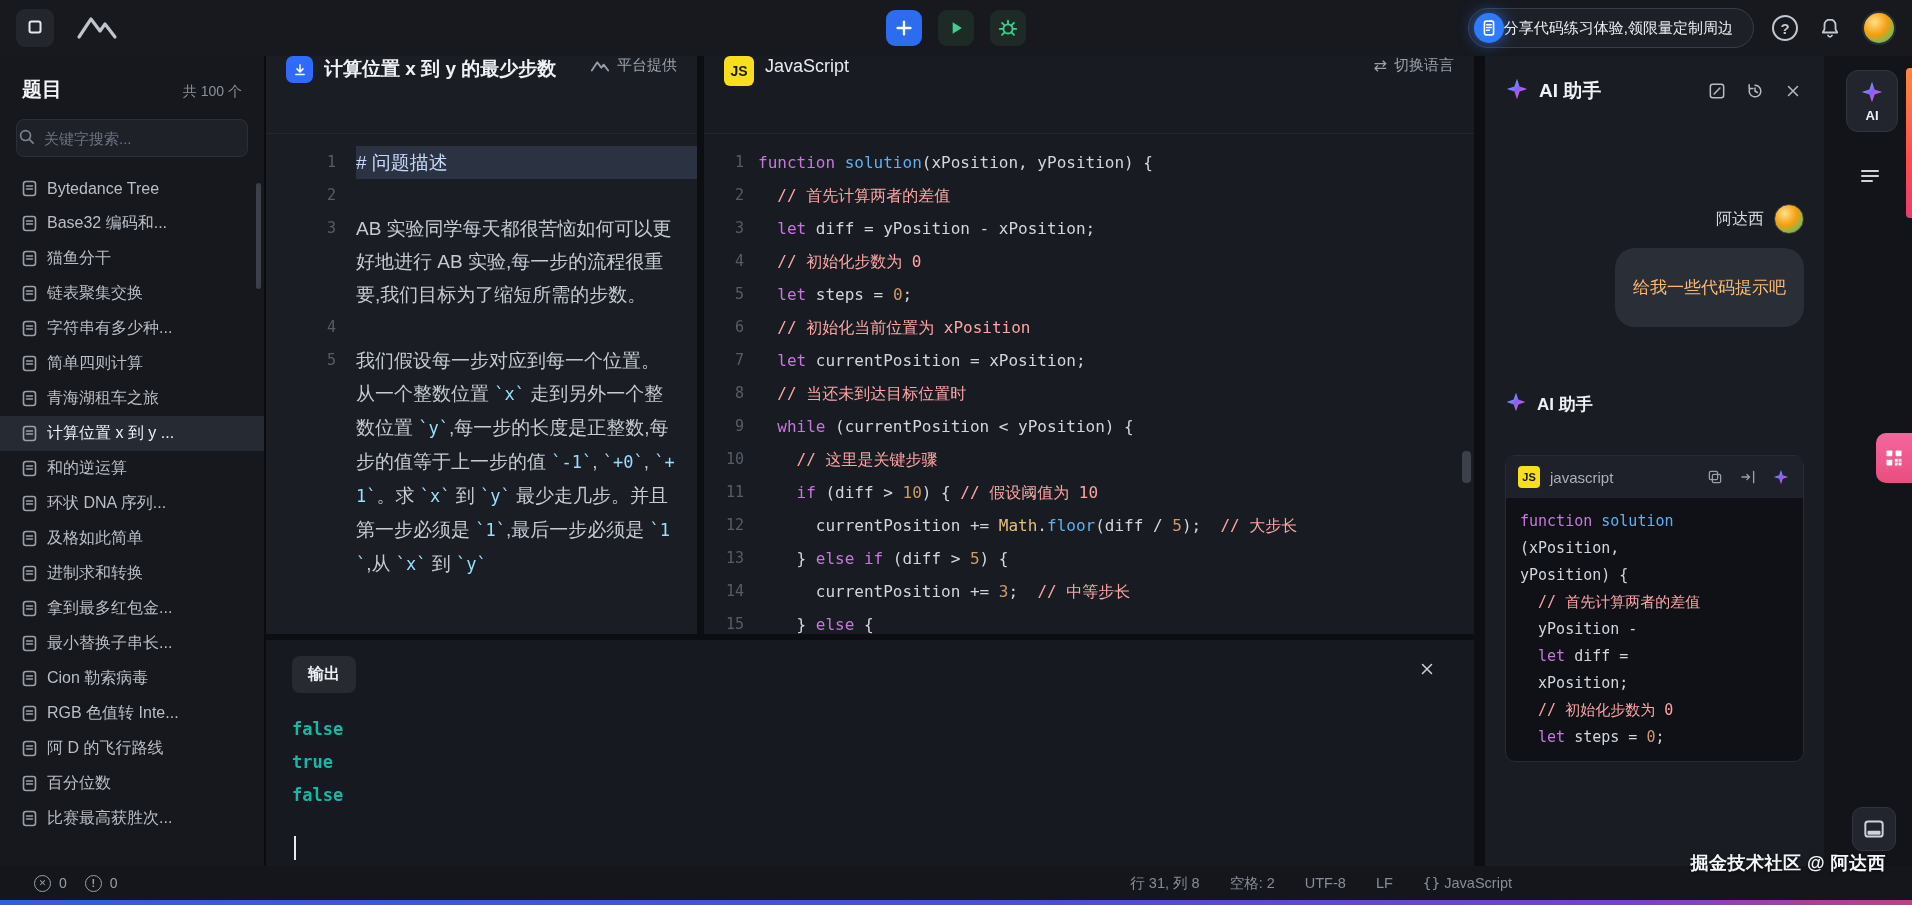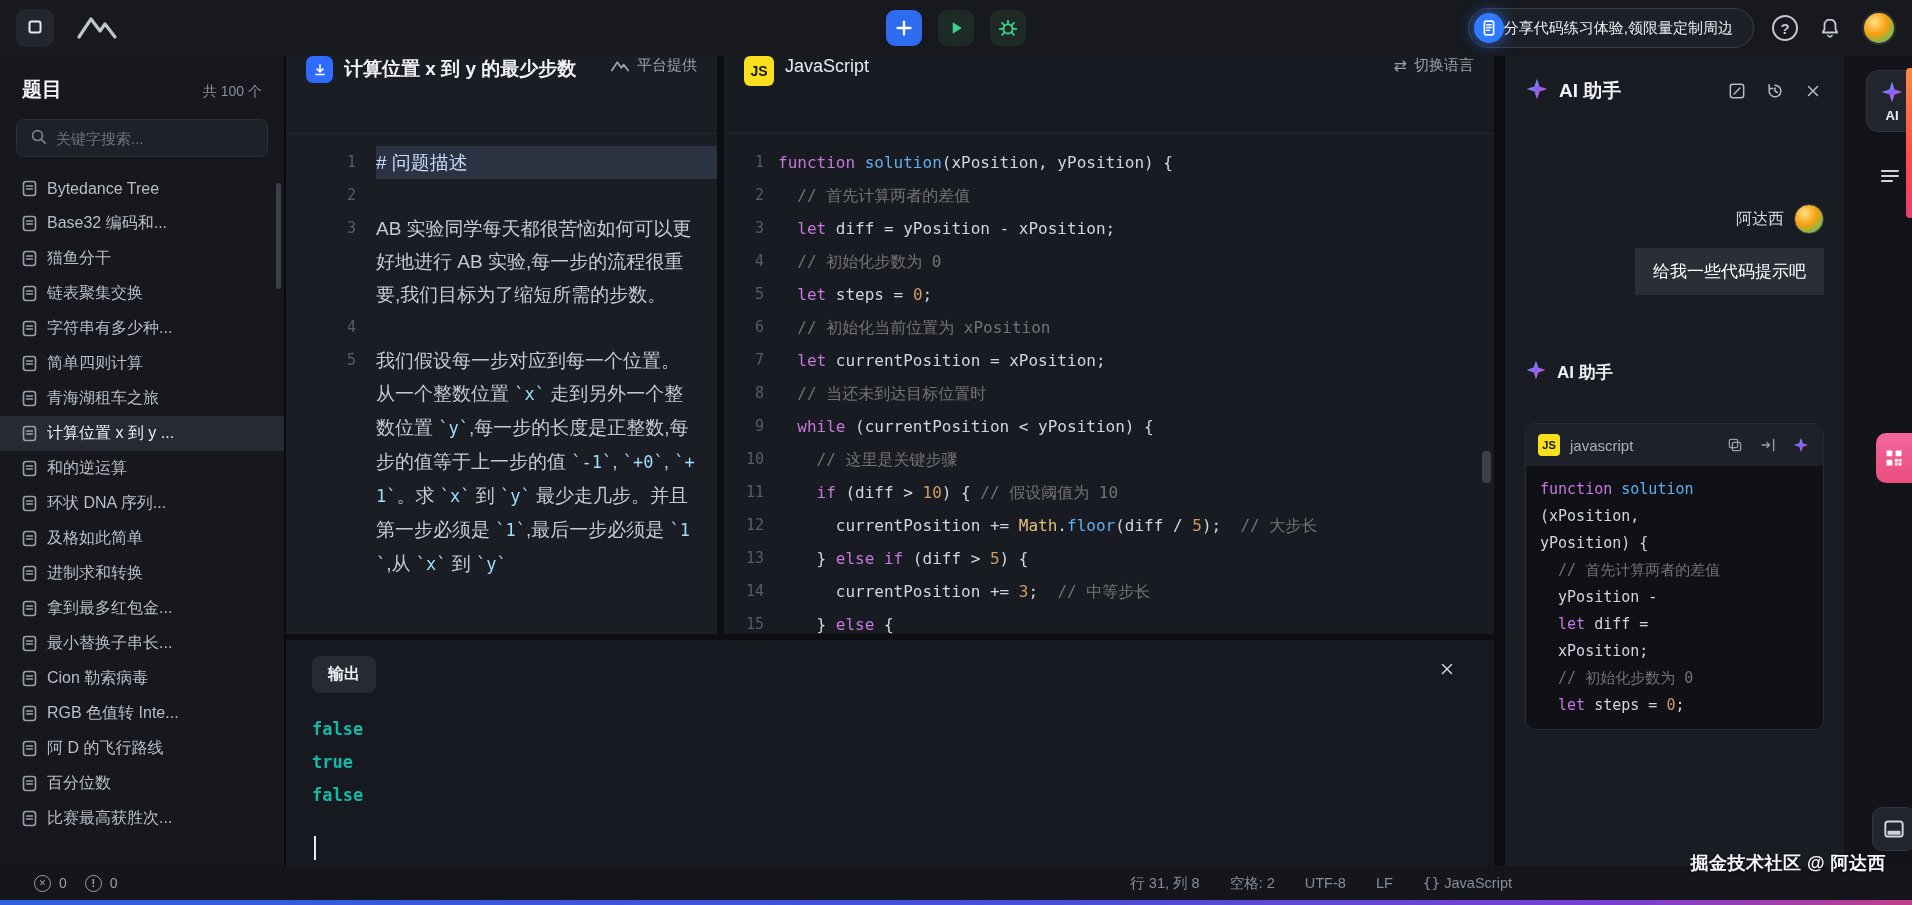--- a/index.html
+++ b/index.html
@@ -25,21 +25,21 @@
   .help::before{content:"?"}
   .avatar{width:34px;height:34px;border-radius:50%;border:2px solid #2a2e36;
     background:radial-gradient(circle at 35% 30%,#ffe08a,#f59e0b 45%,#86b84a 72%,#3e6b22)}
 
   
   .main{flex:0 0 810px;display:flex;min-height:0;background:#0d0e12}
   .sidebar{flex:0 0 266px;background:#16181d;border-right:2px solid #0a0b0e;display:flex;flex-direction:column;padding-top:14px;position:relative}
   .sb-head{margin:6px 22px 0;display:flex;justify-content:space-between;align-items:baseline}
   .sb-title{font-size:20px;font-weight:700;color:#f2f4f7}
   .sb-count{font-size:14px;color:#8b919c}
-  .search{margin:16px 16px 0;height:38px;background:#1e2127;border:1px solid #2b2f37;border-radius:8px;display:flex;align-items:center;gap:8px;padding:0 12px}
+  .search{margin:16px 16px 0;height:38px;background:#1e2127;border:1px solid #2b2f37;border-radius:8px;display:flex;align-items:center;gap:8px;padding:0 0}
   .search input{flex:1;background:transparent;border:none;outline:none;color:#d6dae0;font-size:15px;min-width:0}
   .search input::placeholder{color:#6b7280}
   .problem-list{margin-top:14px;flex:1;overflow:hidden}
   .p-item{height:35px;display:flex;align-items:center;gap:10px;padding:0 14px 0 22px;color:#b9bec7;font-size:16px}
   .p-item .lbl{white-space:nowrap;overflow:hidden}
   .p-item.selected{background:#262a33;color:#eef0f4}
   .sb-scrollbar{position:absolute;right:3px;top:127px;width:5px;height:106px;border-radius:3px;background:#3b404a}
 
   .workspace{flex:0 0 1208px;display:flex;flex-direction:column;background:#0d0e12}
   .panels{flex:0 0 578px;display:flex;min-height:0}
@@ -62,41 +62,41 @@
   .editor-panel{flex:1;background:#181b21;display:flex;flex-direction:column;position:relative;overflow:hidden}
   .js-badge{width:30px;height:30px;background:#f7df1e;color:#15171c;font-weight:700;font-size:14px;display:flex;align-items:center;justify-content:center;border-radius:6px;flex:0 0 auto}
   .js-badge.sm{width:22px;height:22px;font-size:11px;border-radius:4px}
   .lang-name{margin-left:11px;font-size:18px;font-weight:500;color:#e7eaee}
   .switch-lang{margin-left:auto;display:flex;align-items:center;gap:7px;color:#9aa0aa;font-size:15px}
   .swap-icon::before{content:"\21C4";font-size:16px}
   .editor-body{flex:1;padding-top:12px;overflow:hidden}
   .code-row{display:flex;height:33px}
   .code-row .ln{flex:0 0 40px;text-align:right;color:#575d68;font:15px/33px "DejaVu Sans Mono","Liberation Mono",monospace}
   .code-text{margin-left:14px;font:16px/33px "DejaVu Sans Mono","Liberation Mono",monospace;white-space:pre;color:#d2d6de}
-  .tk-k{color:#c678dd}.tk-f{color:#61afef}.tk-n{color:#d19a66}.tk-c{color:#737373}.tk-t{color:#e5c07b}
+  .tk-k{color:#c678dd}.tk-f{color:#61afef}.tk-n{color:#d19a66}.tk-c{color:#fca5a5}.tk-t{color:#e5c07b}
   .ed-scrollbar{position:absolute;top:395px;right:3px;width:9px;height:32px;background:#3b404a;border-radius:4px}
 
   .output-panel{flex:1;margin-top:6px;background:#16191f;position:relative;padding:16px 26px;overflow:hidden}
   .output-chip{display:inline-block;background:#272a31;color:#eceef2;font-weight:700;font-size:16px;padding:8px 16px;border-radius:8px}
   .output-close{position:absolute;top:20px;right:38px;color:#cfd3da}
   .output-lines{margin-top:20px;font:17px/33px "DejaVu Sans Mono","Liberation Mono",monospace;font-weight:600;color:#14b8a6}
   .output-cursor{width:2px;height:24px;background:#e6e9ee;margin:24px 0 0 2px}
 
   
   .ai-panel{flex:0 0 339px;background:#191c23;display:flex;flex-direction:column;position:relative;overflow:hidden}
   .ai-header{flex:0 0 70px;display:flex;align-items:center;gap:10px;padding:0 20px}
   .ai-title{font-size:19px;font-weight:700;color:#f0f2f5}
   .ai-header-icons{margin-left:auto;display:flex;gap:16px;color:#b6bbc4}
   .ai-header-icons button{width:22px;height:22px;display:flex;align-items:center;justify-content:center;color:#b6bbc4}
   .chat{flex:1;padding:0 20px;display:flex;flex-direction:column;overflow:hidden}
   .user-row{display:flex;justify-content:flex-end;align-items:center;gap:10px;margin-top:78px}
   .user-name{color:#d6dae0;font-size:16px}
   .chat-avatar{width:30px;height:30px;border-radius:50%;border:1px solid #3a3f47;
     background:radial-gradient(circle at 35% 30%,#ffe08a,#f59e0b 45%,#86b84a 72%,#3e6b22)}
-  .bubble{align-self:flex-end;margin-top:14px;background:#2a2e37;border-radius:0;padding:12px 18px;font-size:17px;color:#ffffff}
+  .bubble{align-self:flex-end;margin-top:14px;background:#2a2e37;border-radius:20px;padding:28px 18px;font-size:17px;color:#fdba74}
   .ai-row{display:flex;align-items:center;gap:10px;margin-top:64px}
   .ai-name{font-weight:700;font-size:17px;color:#f0f2f5}
   .code-card{margin-top:38px;background:#0f1116;border:1px solid #272b33;border-radius:10px;overflow:hidden}
   .code-card-head{height:42px;background:#1e2129;display:flex;align-items:center;gap:10px;padding:0 12px}
   .code-lang{color:#aab0ba;font-size:15px}
   .card-icons{margin-left:auto;display:flex;gap:13px;color:#9aa0aa}
   .card-icons button{width:20px;height:20px;display:flex;align-items:center;justify-content:center;color:#9aa0aa}
   .code-card-body{padding:10px 14px}
   .code-card-body .code-row{height:27px}
   .code-card-body .code-text{margin-left:0;font:15px/27px "DejaVu Sans Mono","Liberation Mono",monospace}

